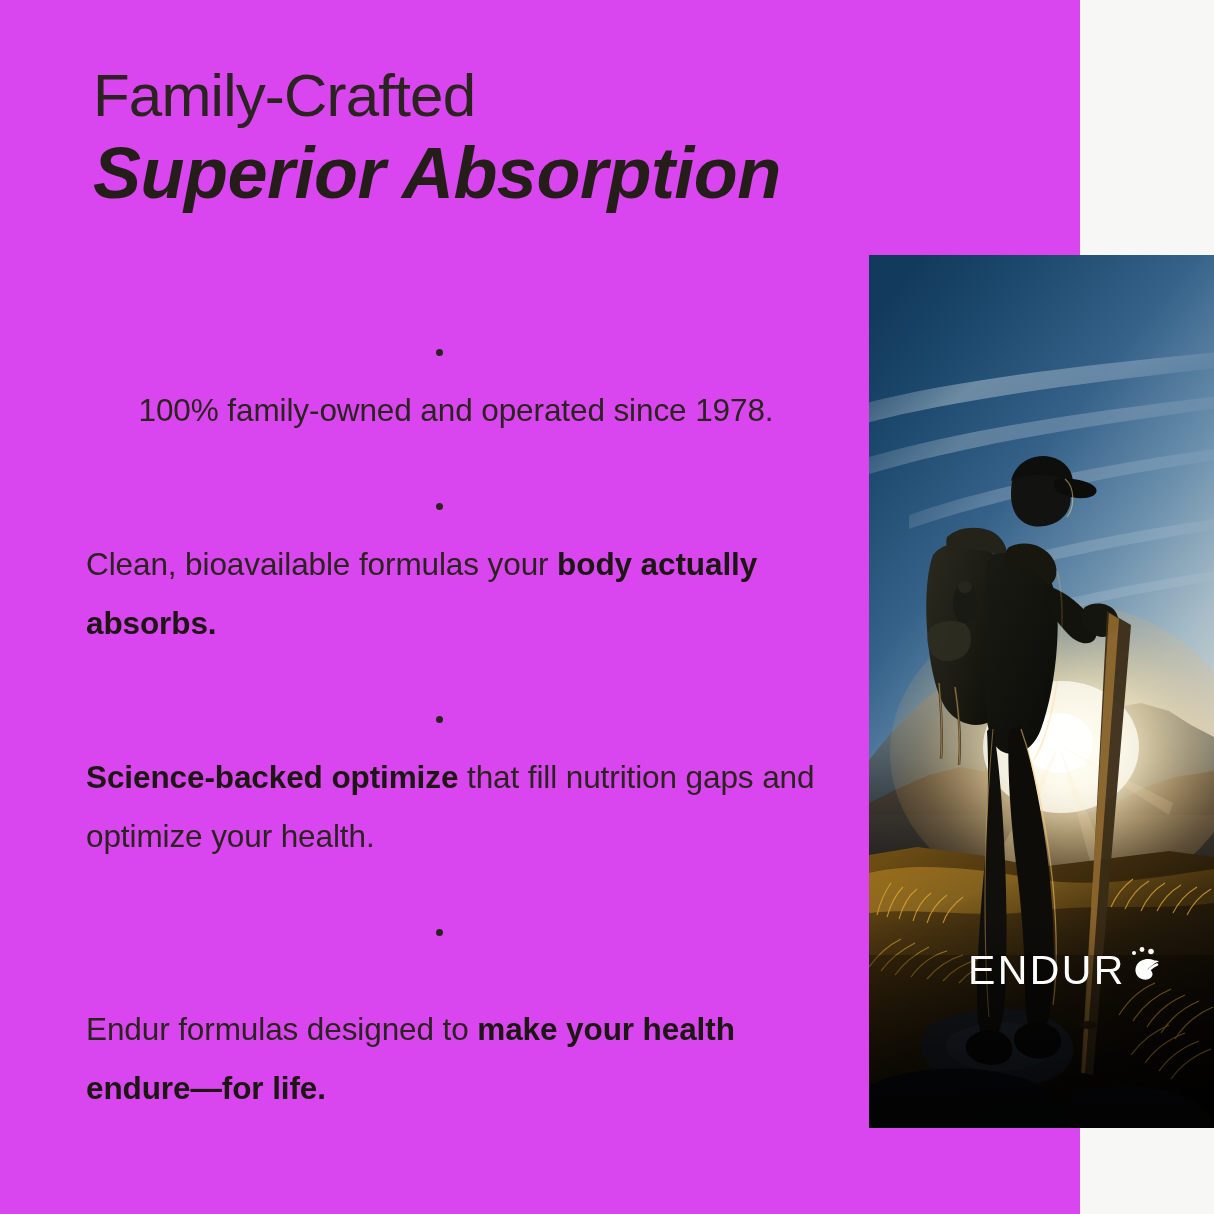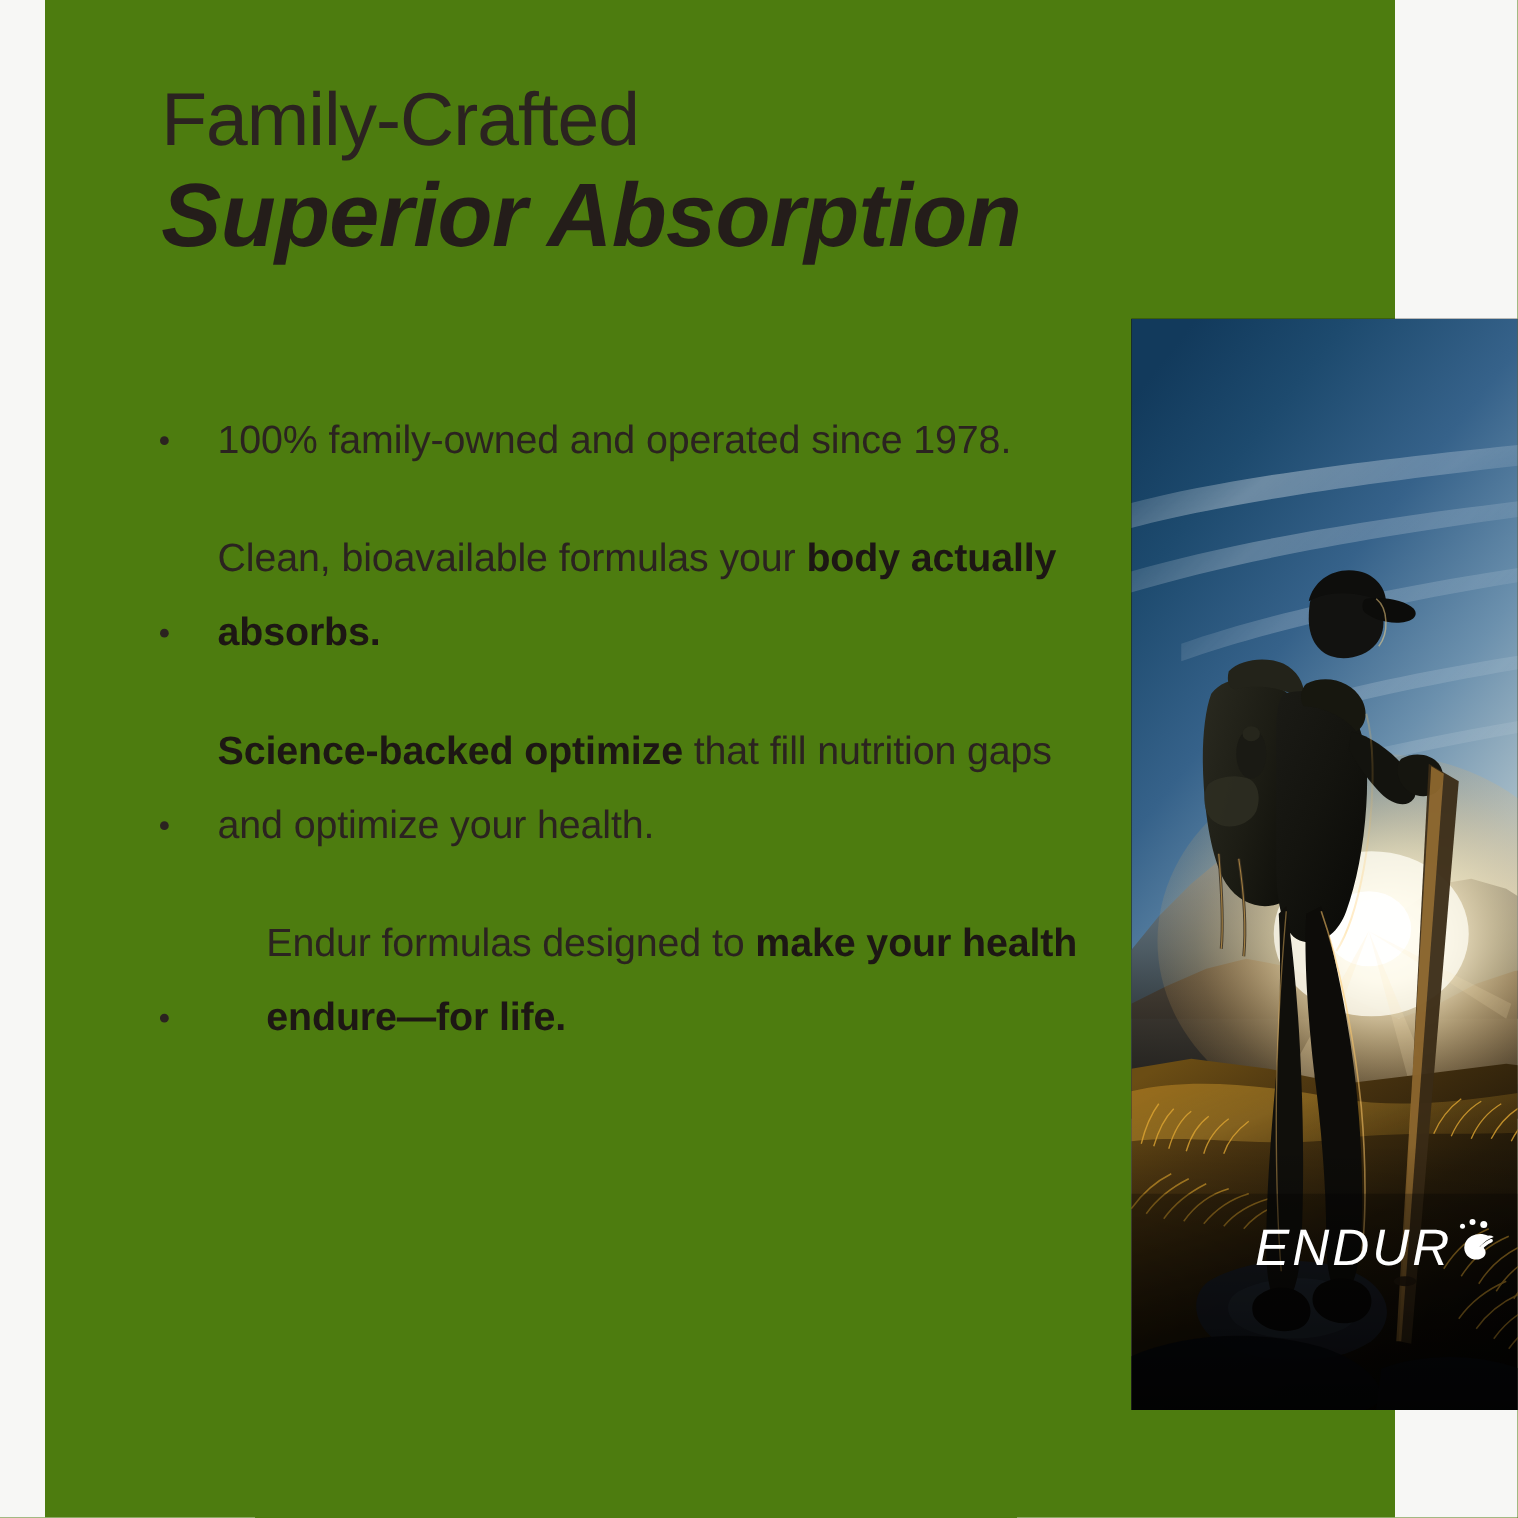--- a/index.html
+++ b/index.html
@@ -13,22 +13,21 @@
     background: #f7f7f5;
     font-family: "Liberation Sans", sans-serif;
     overflow: hidden;
     position: relative;
   }
 
   .canvas {
     position: relative;
     width: 1080px;
     height: 1214px;
-    background: #4d7c0f;
-    margin-left: 36px;
+    background: #d946ef;
   }
 
   
   .heading {
     position: absolute;
     left: 93px;
     top: 62px;
     width: 760px;
   }
   .heading-line-1 {
@@ -52,22 +51,23 @@
 
   
   .bullet-list {
     position: absolute;
     left: 86px;
     top: 322px;
     width: 740px;
   }
   .bullet-item {
     display: flex;
-    align-items: flex-end;
+    align-items: center;
     margin-bottom: 36px;
+    flex-direction: column;
   }
   .bullet-item:last-child { margin-bottom: 0; gap: 39px; }
 
   .bullet-marker {
     flex: 0 0 auto;
     width: 52px;
     color: #2b2320;
     font-size: 31px;
     line-height: 59px;
     text-align: left;
@@ -112,26 +112,25 @@
     top: 0;
     width: 345px;
     height: 873px;
     display: block;
   }
 
   
   .logo {
     position: absolute;
     left: 968px;
-    top: 978px;
+    top: 950px;
     display: flex;
     align-items: center;
     gap: 1px;
     z-index: 5;
-    font-style: italic;
   }
   .logo-wordmark {
     font-size: 41px;
     font-weight: 400;
     letter-spacing: 2.4px;
     color: #ffffff;
     line-height: 1;
     font-family: "Liberation Sans", sans-serif;
   }
   .logo-mark {

